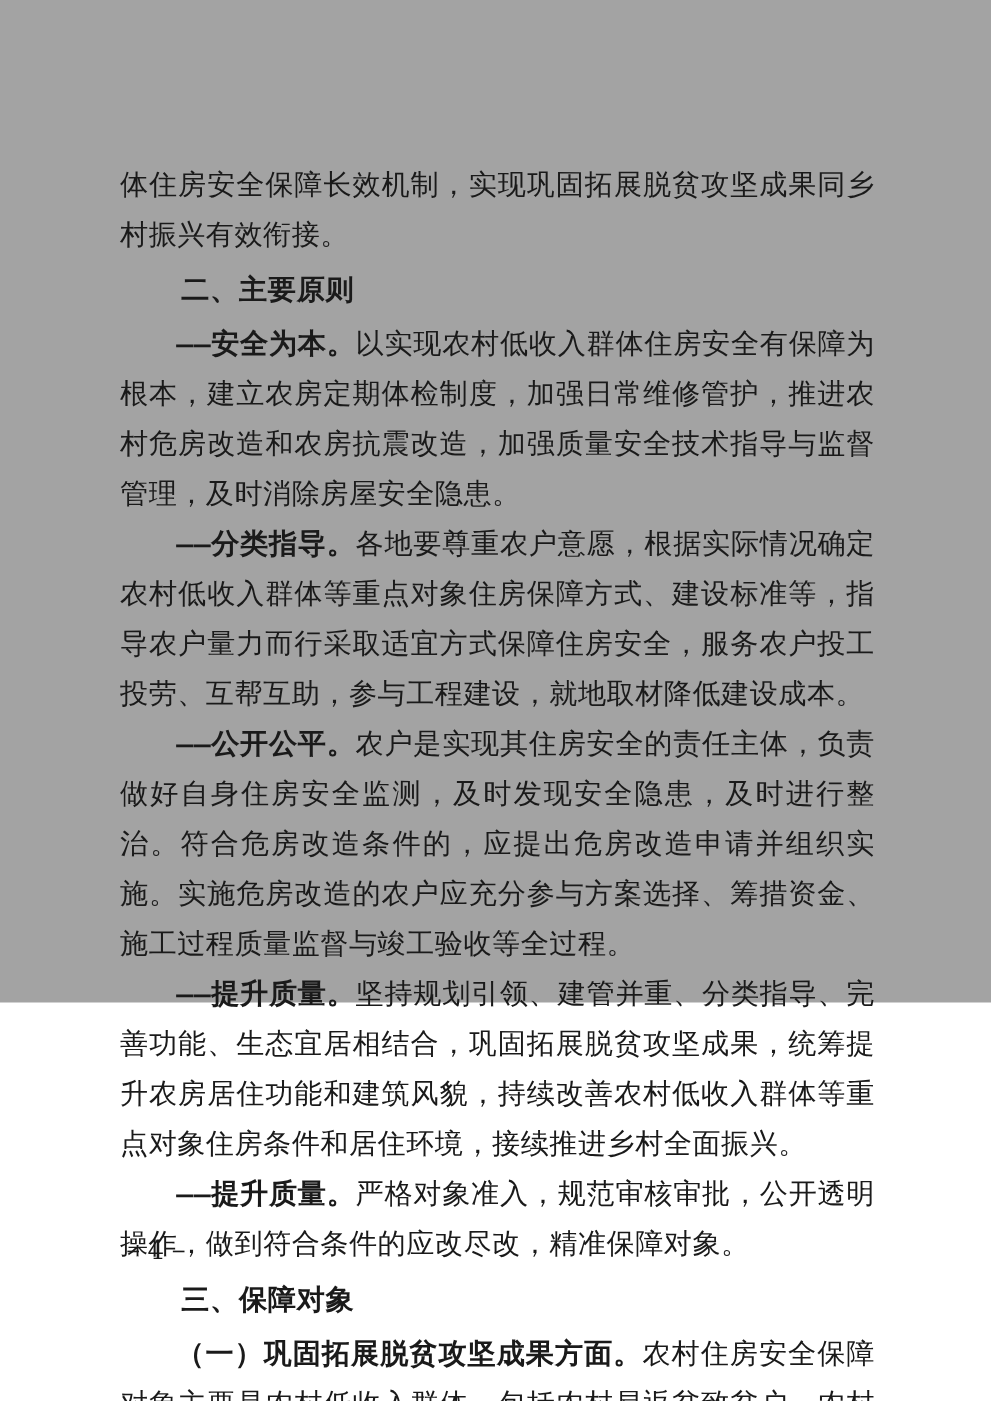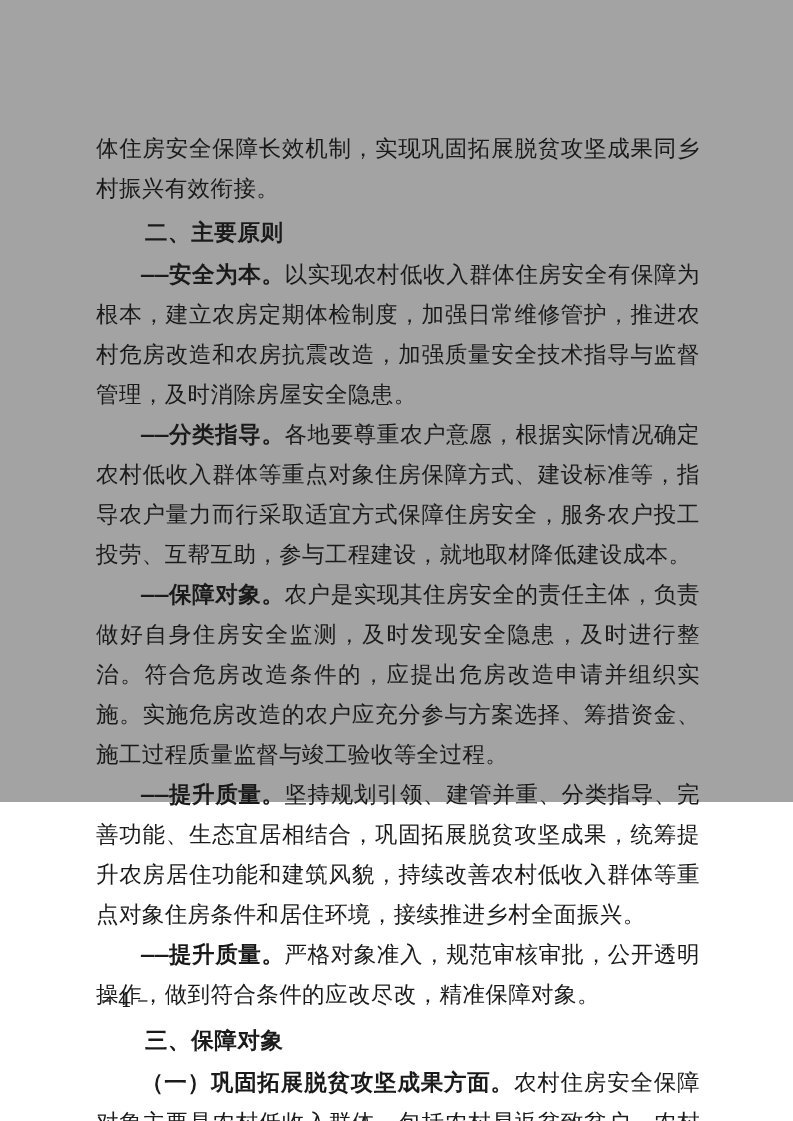--- a/index.html
+++ b/index.html
@@ -70,21 +70,21 @@
   <div class="content">
 
     <p class="para">体住房安全保障长效机制，实现巩固拓展脱贫攻坚成果同乡村振兴有效衔接。</p>
 
     <h2 class="heading">二、主要原则</h2>
 
     <p class="para indent"><span class="bold-lead">——安全为本。</span><span>以实现农村低收入群体住房安全有保障为根本，建立农房定期体检制度，加强日常维修管护，推进农村危房改造和农房抗震改造，加强质量安全技术指导与监督管理，及时消除房屋安全隐患。</span></p>
 
     <p class="para indent"><span class="bold-lead">——分类指导。</span><span>各地要尊重农户意愿，根据实际情况确定农村低收入群体等重点对象住房保障方式、建设标准等，指导农户量力而行采取适宜方式保障住房安全，服务农户投工投劳、互帮互助，参与工程建设，就地取材降低建设成本。</span></p>
 
-    <p class="para indent"><span class="bold-lead">——保障对象。</span><span>农户是实现其住房安全的责任主体，负责做好自身住房安全监测，及时发现安全隐患，及时进行整治。符合危房改造条件的，应提出危房改造申请并组织实施。实施危房改造的农户应充分参与方案选择、筹措资金、施工过程质量监督与竣工验收等全过程。</span></p>
+    <p class="para indent"><span class="bold-lead">——公开公平。</span><span>农户是实现其住房安全的责任主体，负责做好自身住房安全监测，及时发现安全隐患，及时进行整治。符合危房改造条件的，应提出危房改造申请并组织实施。实施危房改造的农户应充分参与方案选择、筹措资金、施工过程质量监督与竣工验收等全过程。</span></p>
 
     <p class="para indent"><span class="bold-lead">——提升质量。</span><span>坚持规划引领、建管并重、分类指导、完善功能、生态宜居相结合，巩固拓展脱贫攻坚成果，统筹提升农房居住功能和建筑风貌，持续改善农村低收入群体等重点对象住房条件和居住环境，接续推进乡村全面振兴。</span></p>
 
     <p class="para indent"><span class="bold-lead">——提升质量。</span><span>严格对象准入，规范审核审批，公开透明操作，做到符合条件的应改尽改，精准保障对象。</span></p>
 
     <h2 class="heading">三、保障对象</h2>
 
     <p class="para indent"><span class="bold-lead">（一）巩固拓展脱贫攻坚成果方面。</span><span>农村住房安全保障对象主要是农村低收入群体，包括农村易返贫致贫户、农村低保户、</span></p>
 
   </div>

